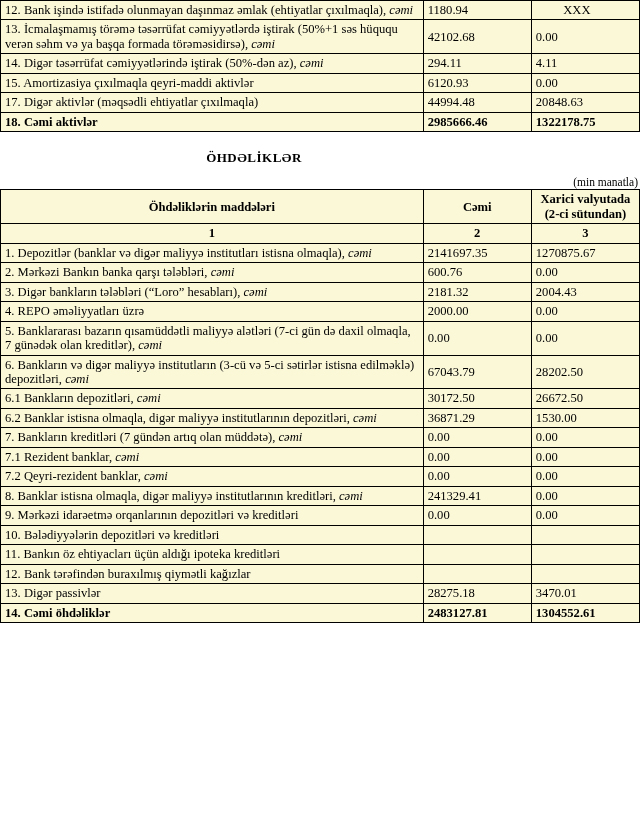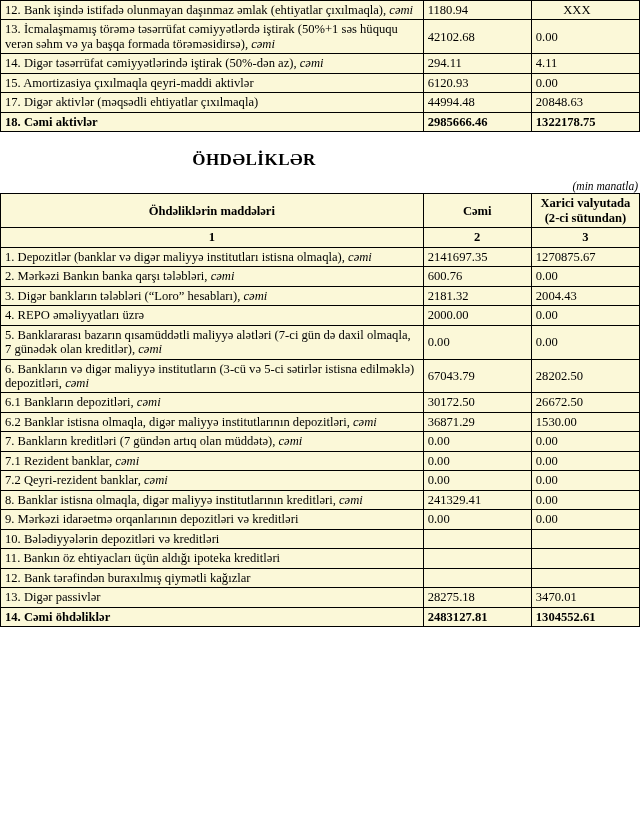--- a/index.html
+++ b/index.html
@@ -45,29 +45,28 @@
   .bold {
     font-weight: bold;
     font-family: Liberation Serif, serif;
   }
   .col-label { width: 422px; }
   .col-total { width: 108px; }
   .col-fx    { width: 108px; }
 
   .section-title {
     text-align: center;
-    font-size: 17px;
+    font-size: 13px;
     font-weight: bold;
     letter-spacing: 0.5px;
     margin: 18px 0 10px 0;
     font-family: "Liberation Serif", serif;
   }
   .units {
     text-align: right;
-    font-style: italic;
     font-size: 11.5px;
     width: 640px;
     margin: 0 auto 1px auto;
     padding-right: 2px;
     box-sizing: border-box;
   }
   th.hdr {
     text-align: center;
     font-weight: bold;
     font-size: 12.6px;

